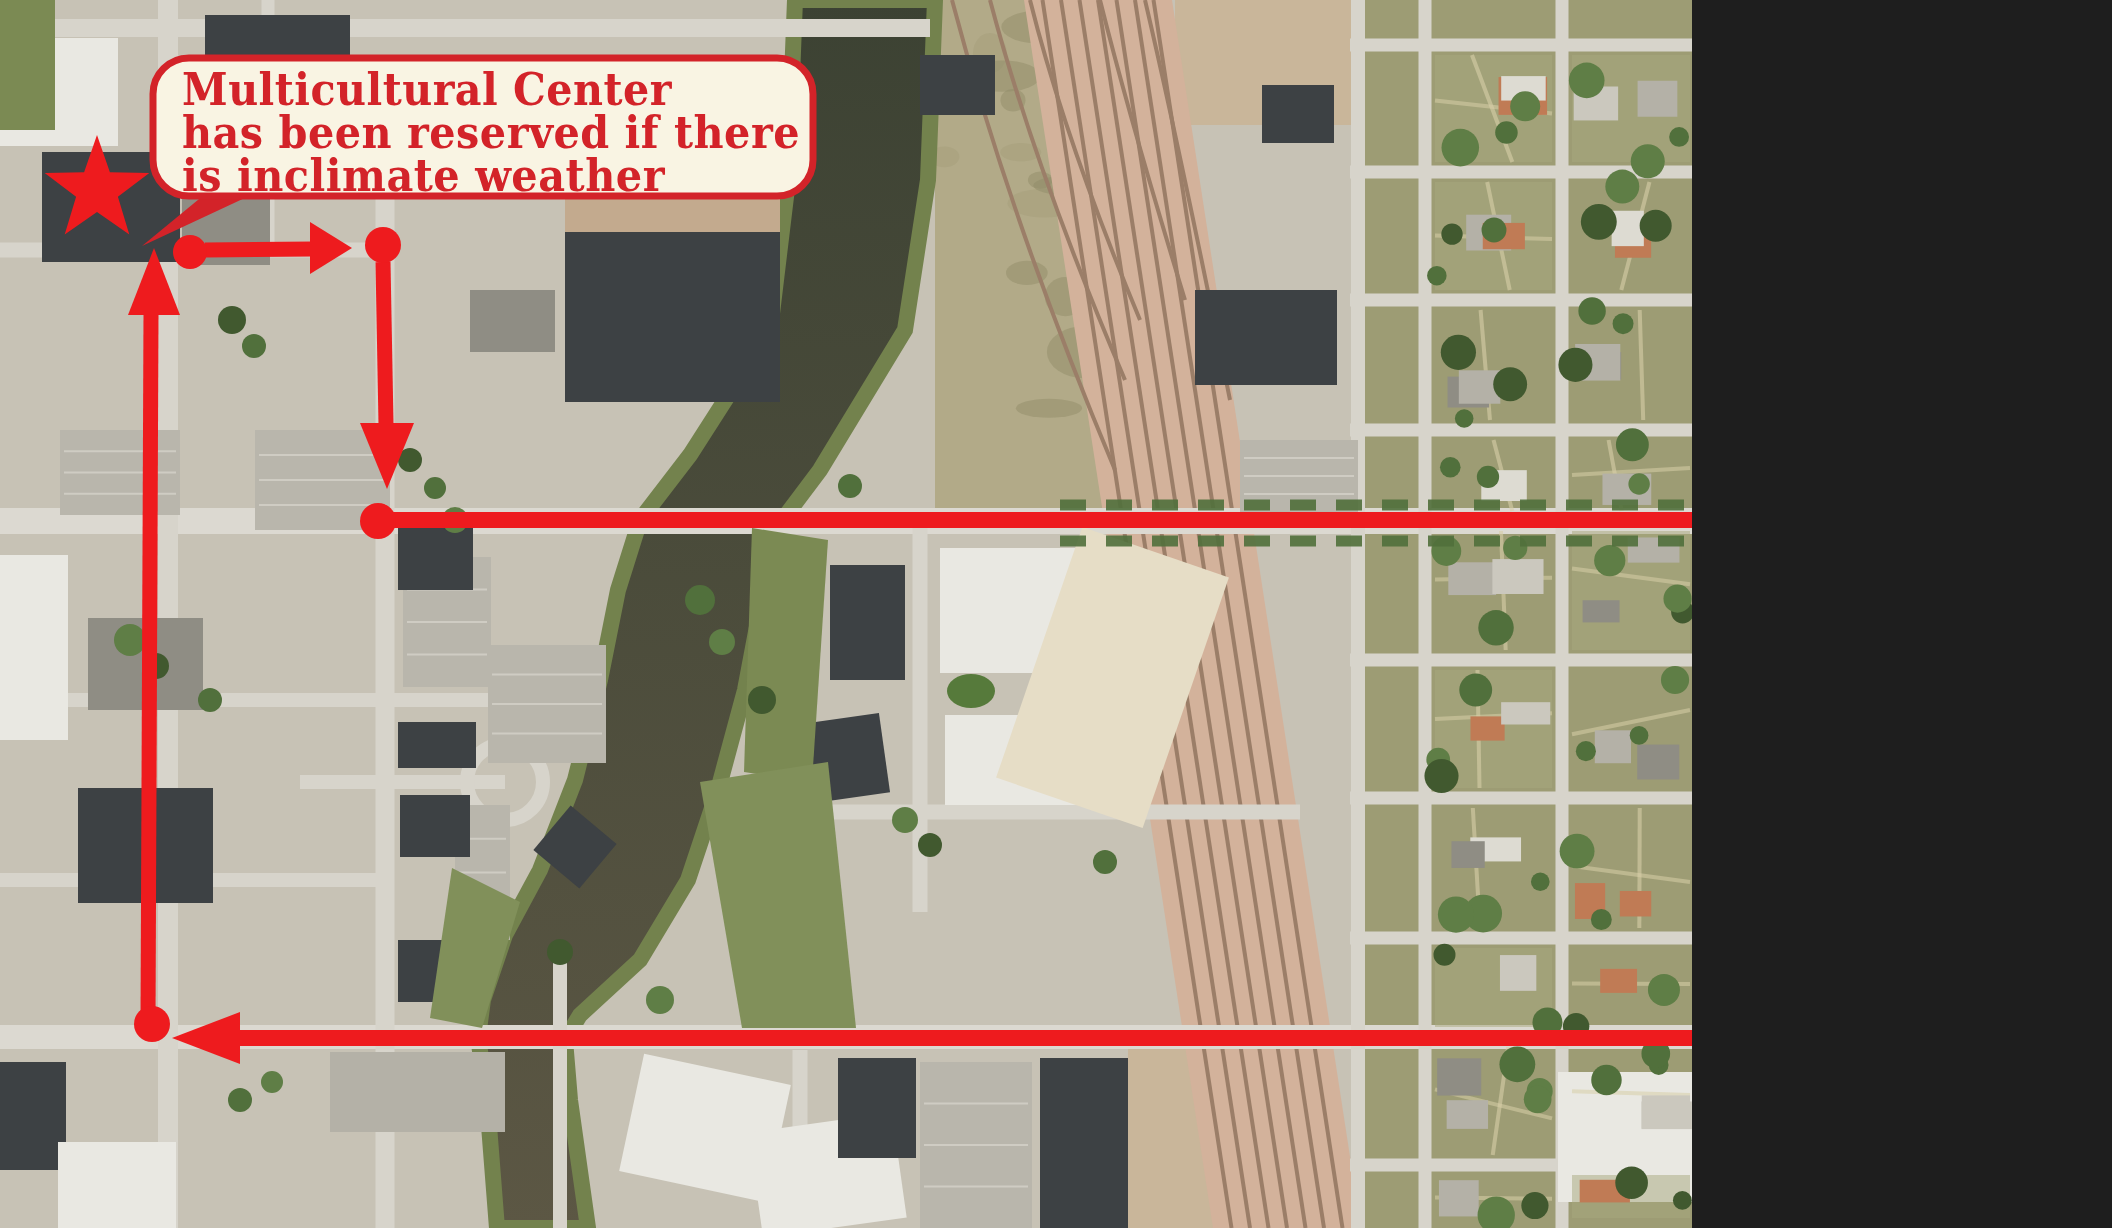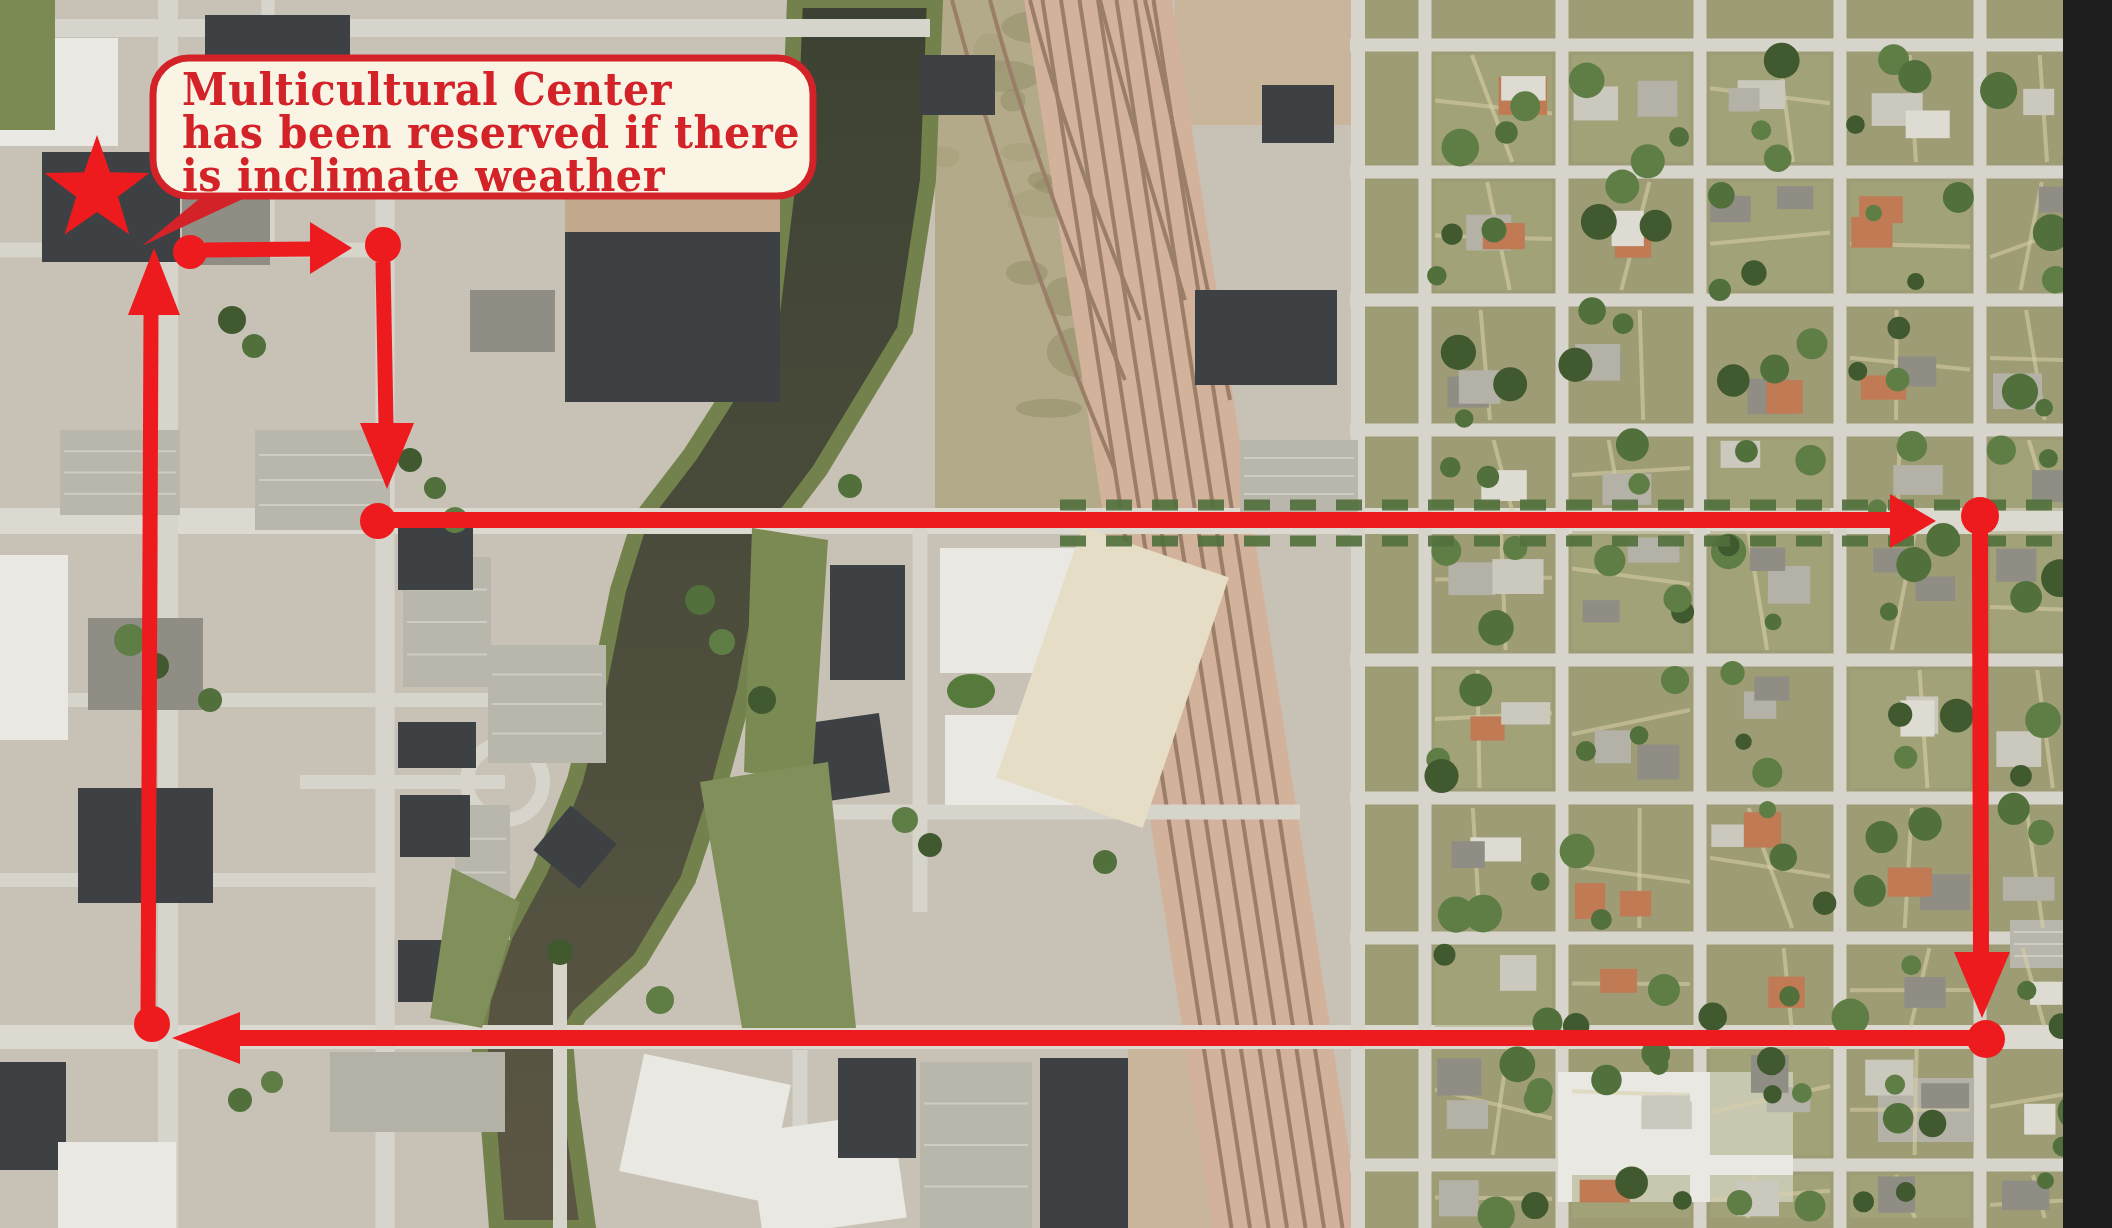--- a/index.html
+++ b/index.html
@@ -1,16 +1,16 @@
 <!DOCTYPE html>
 <html><head>
 <meta charset="utf-8">
 <style>
   html,body{margin:0;padding:0;background:#1e1e1e;}
-  .stage{position:relative;width:2063px;height:1228px;overflow:hidden;background:#c7c2b5;}
+  .stage{position:relative;width:1672px;height:1228px;overflow:hidden;background:#c7c2b5;padding-left:20px;}
   svg{position:absolute;inset:0;display:block;}
   #callout-text{font-family:"DejaVu Serif","Liberation Serif",serif;font-weight:bold;font-size:44px;letter-spacing:0.5px;}
   #callout-box{stroke-width:7px;}
 </style>
 </head>
 <body>
 
 <div class="stage">
   <svg id="map" viewBox="0 0 2112 1228" width="2112" height="1228">
     <defs>

